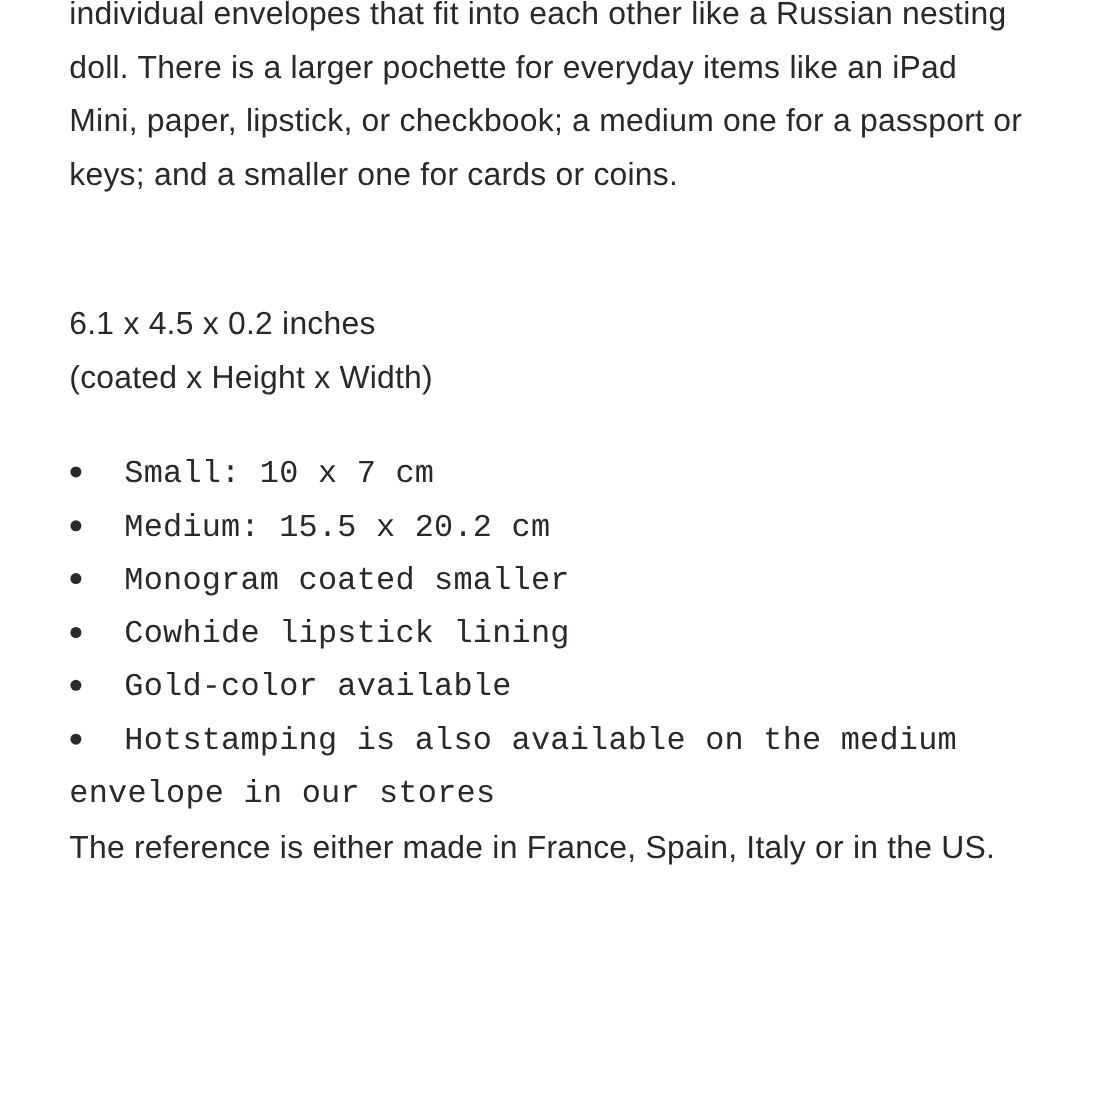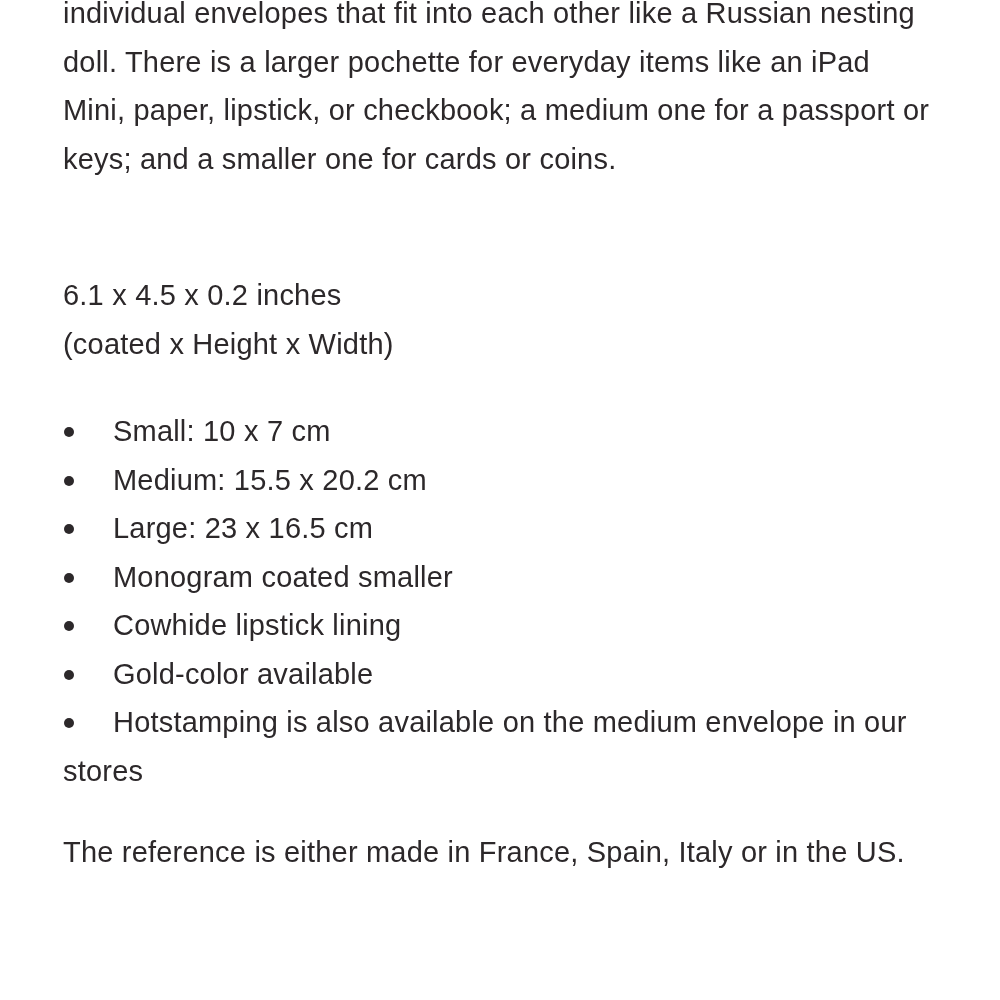--- a/index.html
+++ b/index.html
@@ -29,53 +29,52 @@
   .intro {
     margin-top: -11px;
   }
   .dims-block {
     margin-top: 88px;
   }
   .features {
     margin: 39px 0 0 0;
     padding: 0;
     list-style: none;
+    font-family: Liberation Mono, monospace;
   }
   .features li::before {
     content: "";
     display: inline-block;
     width: 10px;
     height: 10px;
     border-radius: 50%;
     background: currentColor;
     margin-right: 39px;
     margin-left: 1px;
     position: relative;
     top: -4px;
   }
   .origin {
-    margin-top: 33px;
   }
 </style>
 </head>
 <body>
 
 <main class="content">
 
   <p class="para intro">individual envelopes that fit into each other like a Russian nesting doll. There is a larger pochette for everyday items like an iPad Mini, paper, lipstick, or checkbook; a medium one for a passport or keys; and a smaller one for cards or coins.</p>
 
   <div class="dims-block">
     <p class="para">6.1 x 4.5 x 0.2 inches</p>
     <p class="para">(coated x Height x Width)</p>
   </div>
 
   <ul class="features">
       <li>Small: 10 x 7 cm</li>
       <li>Medium: 15.5 x 20.2 cm</li>
-      <li>Large: 23 x 16.5 cm</li>
       <li>Monogram coated smaller</li>
       <li>Cowhide lipstick lining</li>
       <li>Gold-color available</li>
       <li>Hotstamping is also available on the medium envelope in our stores</li>
     </ul>
 
   <p class="para origin">The reference is either made in France, Spain, Italy or in the US.</p>
 
 </main>
 

